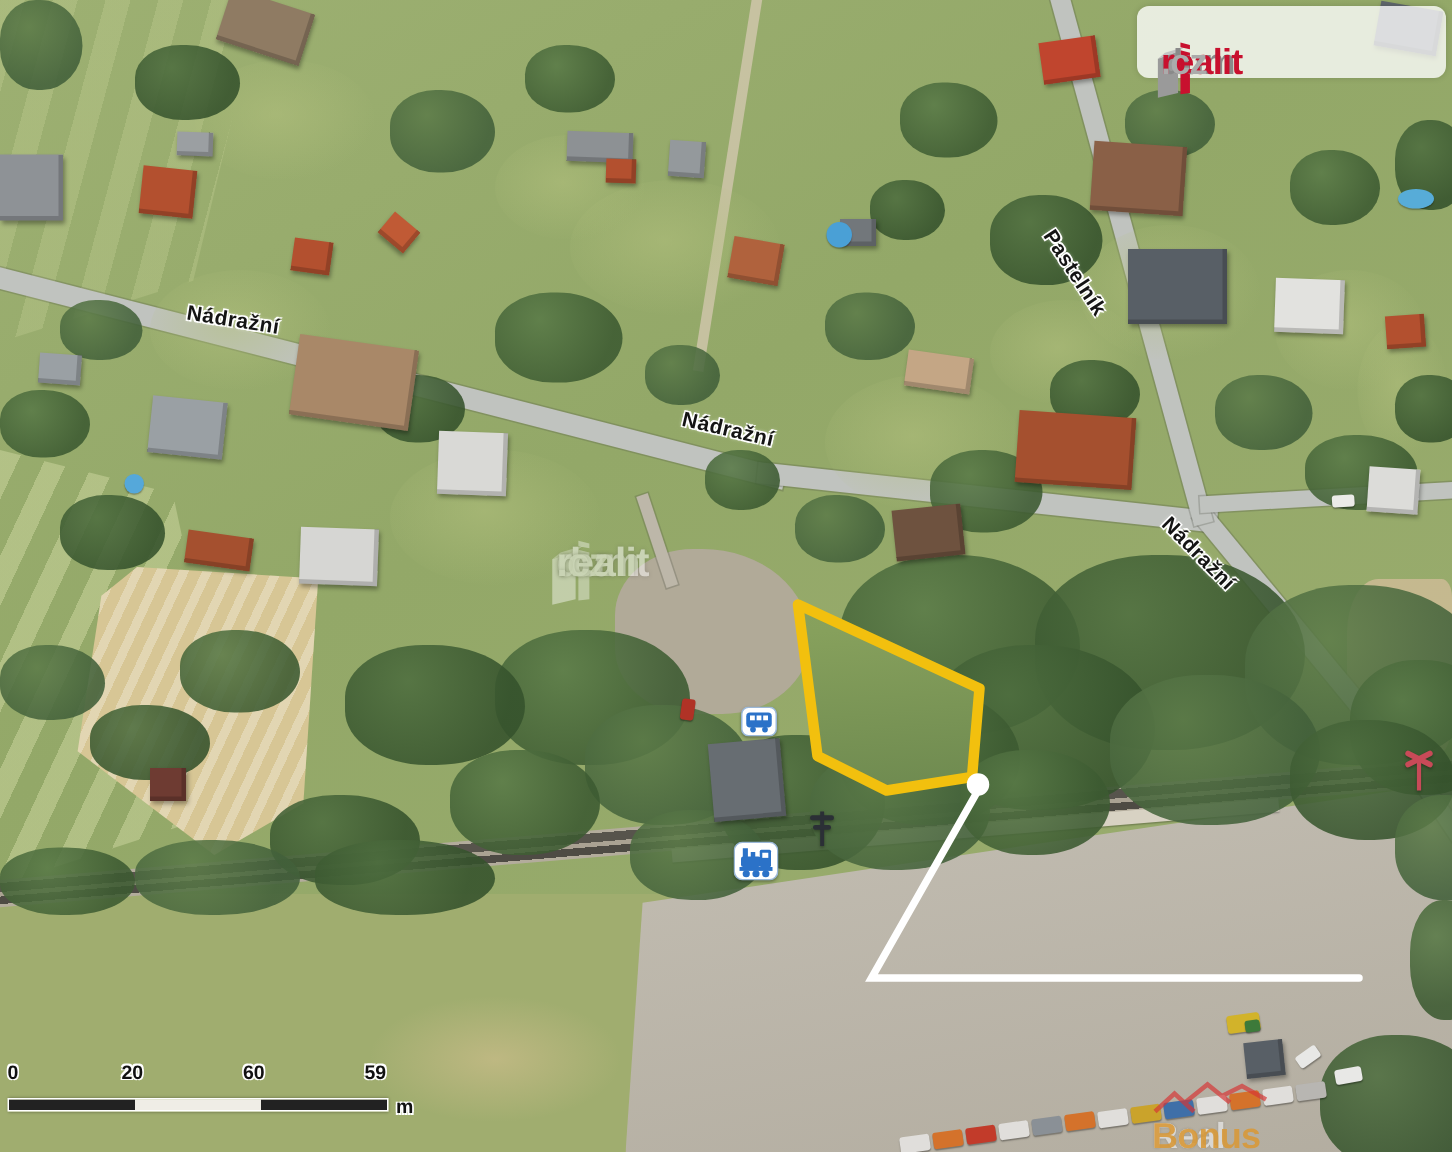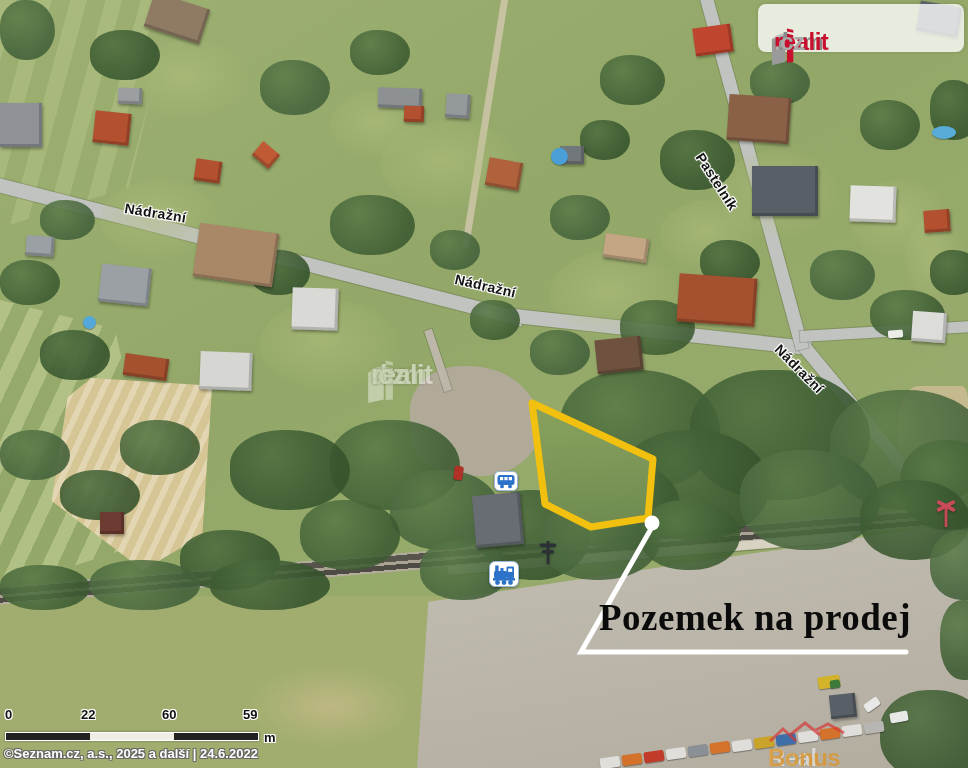--- a/index.html
+++ b/index.html
@@ -256,21 +256,20 @@
     <polygon points="532,403 653,459 648,518 591,527 545,504" fill="none" stroke="#f2c00e" stroke-width="7" stroke-linejoin="round"></polygon>
     <polyline points="652,527 581,652 906,652" fill="none" stroke="#ffffff" stroke-width="5" stroke-linecap="round"></polyline>
     <circle cx="652" cy="523" r="7.5" fill="#ffffff"></circle>
   </svg>
 
   <span class="street" id="st1">Nádražní</span>
   <span class="street" id="st2">Nádražní</span>
   <span class="street" id="st3">Pastelník</span>
   <span class="street" id="st4">Nádražní</span>
 
-  <div id="annotation-text">Pozemek na prodej</div>
 
   <div class="poi" id="poi-bus">
     <svg width="24" height="20" viewBox="0 0 24 20">
       <rect x="0.5" y="0.5" width="23" height="19" rx="4.5" fill="#ffffff" stroke="#9bb8d8"></rect>
       <rect x="3.5" y="4" width="17" height="10" rx="2.5" fill="#2b72c8"></rect>
       <rect x="6" y="6" width="3.2" height="3.2" fill="#ffffff"></rect>
       <rect x="10.4" y="6" width="3.2" height="3.2" fill="#ffffff"></rect>
       <rect x="14.8" y="6" width="3.2" height="3.2" fill="#ffffff"></rect>
       <circle cx="8" cy="15.4" r="1.9" fill="#2b72c8"></circle>
       <circle cx="16" cy="15.4" r="1.9" fill="#2b72c8"></circle>
@@ -342,20 +341,19 @@
   <div id="wm-bonus">
     <svg class="roofs" width="88" height="24" viewBox="0 0 88 24">
       <path d="M2,21 L15,9 L28,21 M22,15 L37,3 L52,15 M46,11 L60,4 L76,13" stroke="#d63535" fill="none" stroke-width="3" opacity=".85"></path>
     </svg>
     <span class="btext">
       <span class="rb-real">Real</span><span class="rb-bonus">Bonus</span>
     </span>
   </div>
 
   <span class="tick" id="tick0">0</span>
-  <span class="tick" id="tick25">22</span>
+  <span class="tick" id="tick25">20</span>
   <span class="tick" id="tick50">60</span>
   <span class="tick" id="tick75">59</span>
   <div id="scale-line"></div>
   <span class="tick" id="scale-unit">m</span>
-  <div id="attribution">©Seznam.cz, a.s., 2025 a další | 24.6.2022</div>
 
 </div>
 
 </body></html>

